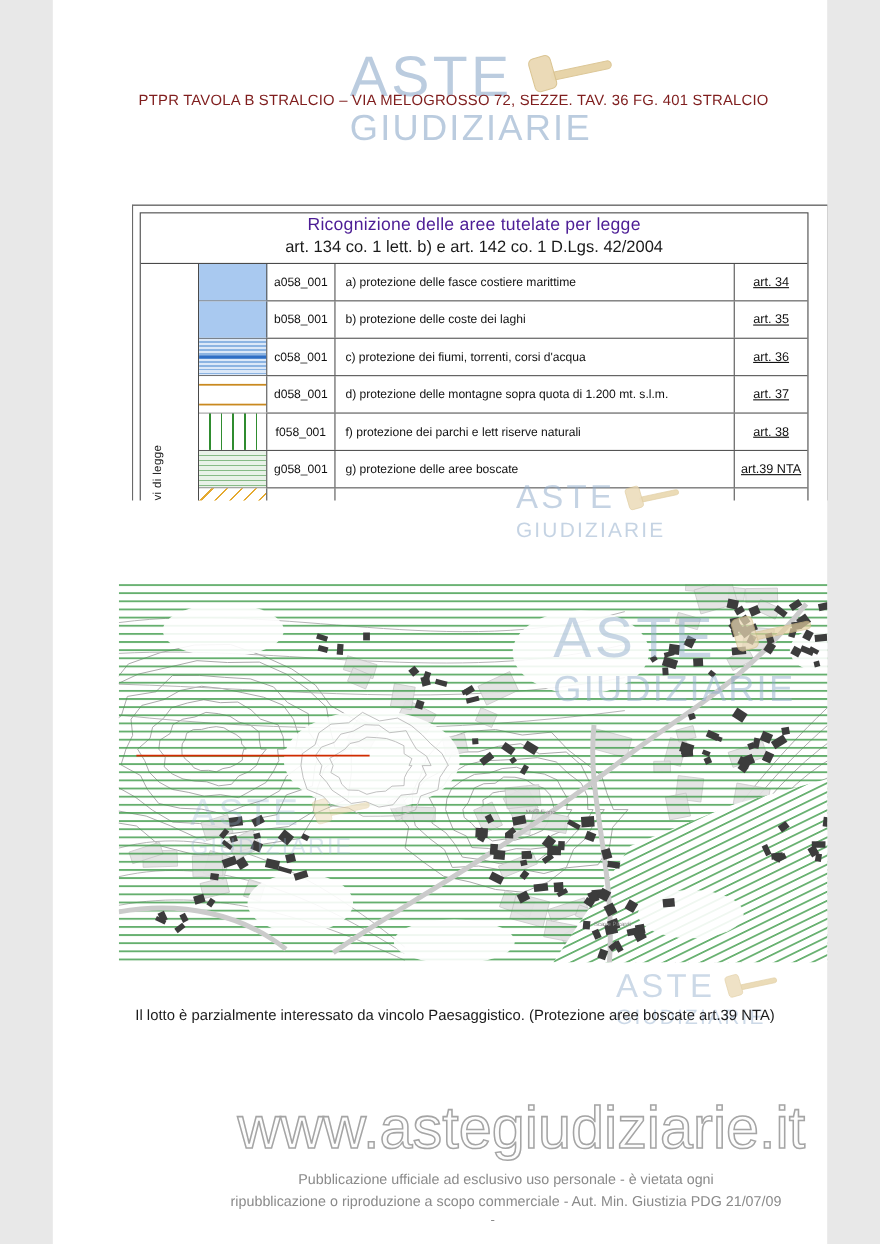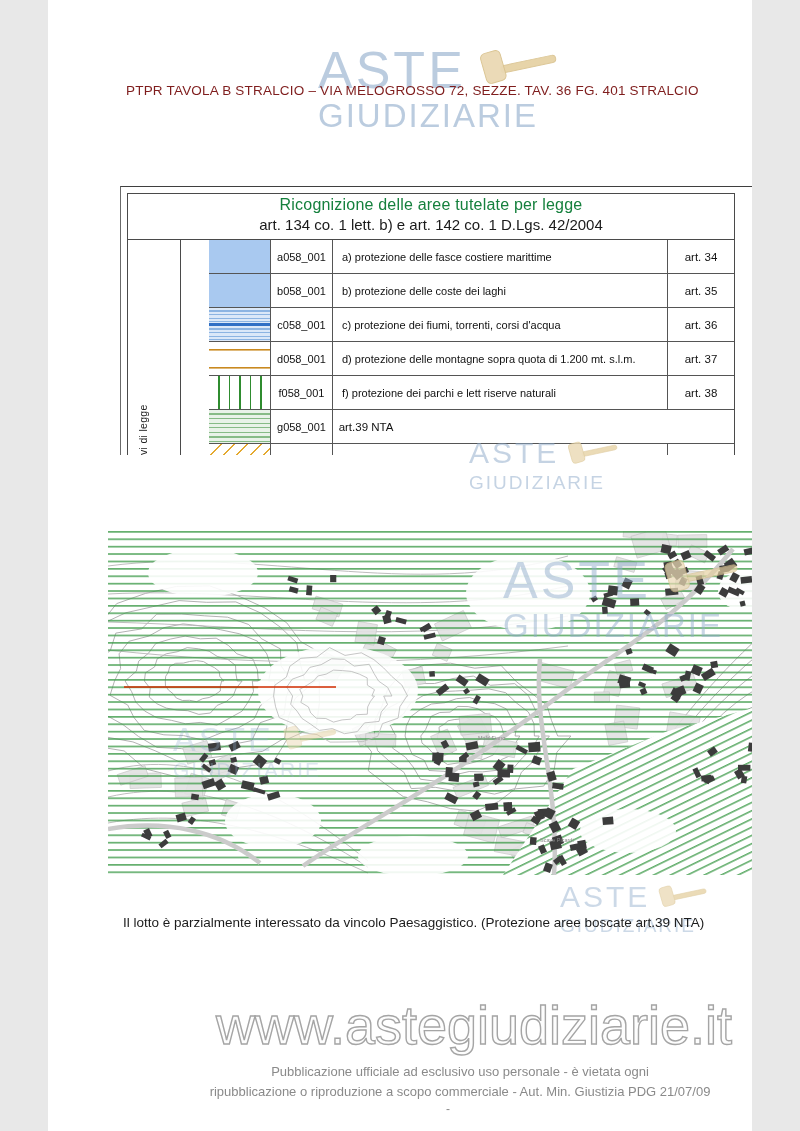--- a/index.html
+++ b/index.html
@@ -22,36 +22,36 @@
 
   
   #page-title{position:absolute;left:78px;top:83px;font-size:13.5px;color:#7f1d1d;z-index:3;letter-spacing:.2px;}
 
   
   #legend-figure{position:absolute;left:72px;top:186px;width:631px;height:268px;
       border-top:1.5px solid #3f3f3f;border-left:1px solid #6a6a6a;border-right:1.5px solid #3f3f3f;
       overflow:hidden;background:#fff;z-index:2;}
   #legend-table{position:absolute;left:6px;top:6px;width:606px;border:1px solid #4a4a4a;}
   #legend-head{border-bottom:1px solid #4a4a4a;height:43px;text-align:center;padding-top:2px;}
-  #legend-title{font-size:16px;color:#15803d;letter-spacing:.2px;}
+  #legend-title{font-size:16px;color:#4c1d95;letter-spacing:.2px;}
   #legend-subtitle{font-size:15px;color:#1a1a1a;margin-top:2px;}
-  #legend-body{display:flex;gap:28px;}
+  #legend-body{display:flex;}
   #side-cell{position:relative;width:52px;border-right:1px solid #4a4a4a;flex:0 0 auto;}
   #side-label{position:absolute;left:21px;bottom:2px;transform:rotate(-90deg);transform-origin:0 100%;
       white-space:nowrap;font-size:10.5px;color:#222;letter-spacing:.3px;}
   #legend-rows{flex:1;}
   .lrow{display:flex;height:33px;border-bottom:1px solid #555;}
   .lrow.partial{height:13px;border-bottom:none;}
   .cell{box-sizing:border-box;}
   .cell-swatch{width:62px;border-right:1px solid #555;position:relative;flex:0 0 auto;}
   .cell-code{width:62px;border-right:1px solid #555;display:flex;align-items:center;justify-content:center;
       font-size:11px;color:#111;flex:0 0 auto;}
   .cell-desc{flex:1;border-right:1px solid #555;display:flex;align-items:center;padding-left:9px;
       font-size:11px;color:#111;}
-  .cell-art{width:66px;display:flex;align-items:center;justify-content:center;font-size:11.5px;color:#111;flex:0 0 auto;}
+  .cell-art{width:66px;display:flex;align-items:center;justify-content:center;font-size:11.5px;color:#111;flex:0 0 auto;text-decoration:underline;}
 
   
   .sw-solid-blue{background:#a9c9f0;}
   .sw-blue-hlines{background:repeating-linear-gradient(180deg,#dbe8f8 0 2.4px,#8cb4e2 2.4px 3.6px);}
   .sw-blue-hlines::after{content:"";position:absolute;left:0;right:0;top:50%;height:3.2px;margin-top:-1.6px;background:#2f6fc5;}
   .sw-orange-hlines{background:#fff;background-image:linear-gradient(#c9891f,#c9891f),linear-gradient(#c9891f,#c9891f);
       background-size:100% 1.6px,100% 1.6px;background-position:0 7px,0 25px;background-repeat:no-repeat;}
   .sw-green-vlines{background:repeating-linear-gradient(90deg,#fff 0 9px,#2f8c2f 9px 10.6px);}
   .sw-green-hlines{background:repeating-linear-gradient(180deg,#e8f2e8 0 3.4px,#86bb86 3.4px 4.6px);}
   .sw-yellow-diag{background:repeating-linear-gradient(135deg,#fff 0 8px,#e4a92f 8px 9.4px);}
@@ -125,20 +125,21 @@
             </div>
             <div class="lrow">
               <div class="cell cell-swatch sw-green-vlines"></div>
               <div class="cell cell-code">f058_001</div>
               <div class="cell cell-desc">f) protezione dei parchi e lett riserve naturali</div>
               <div class="cell cell-art">art. 38</div>
             </div>
             <div class="lrow">
               <div class="cell cell-swatch sw-green-hlines"></div>
               <div class="cell cell-code">g058_001</div>
+              <div class="cell cell-desc">g) protezione delle aree boscate</div>
               <div class="cell cell-art">art.39 NTA</div>
             </div>
             <div class="lrow partial">
               <div class="cell cell-swatch sw-yellow-diag"></div>
               <div class="cell cell-code"></div>
               <div class="cell cell-desc"></div>
               <div class="cell cell-art"></div>
             </div>
           </div>
       </div>

